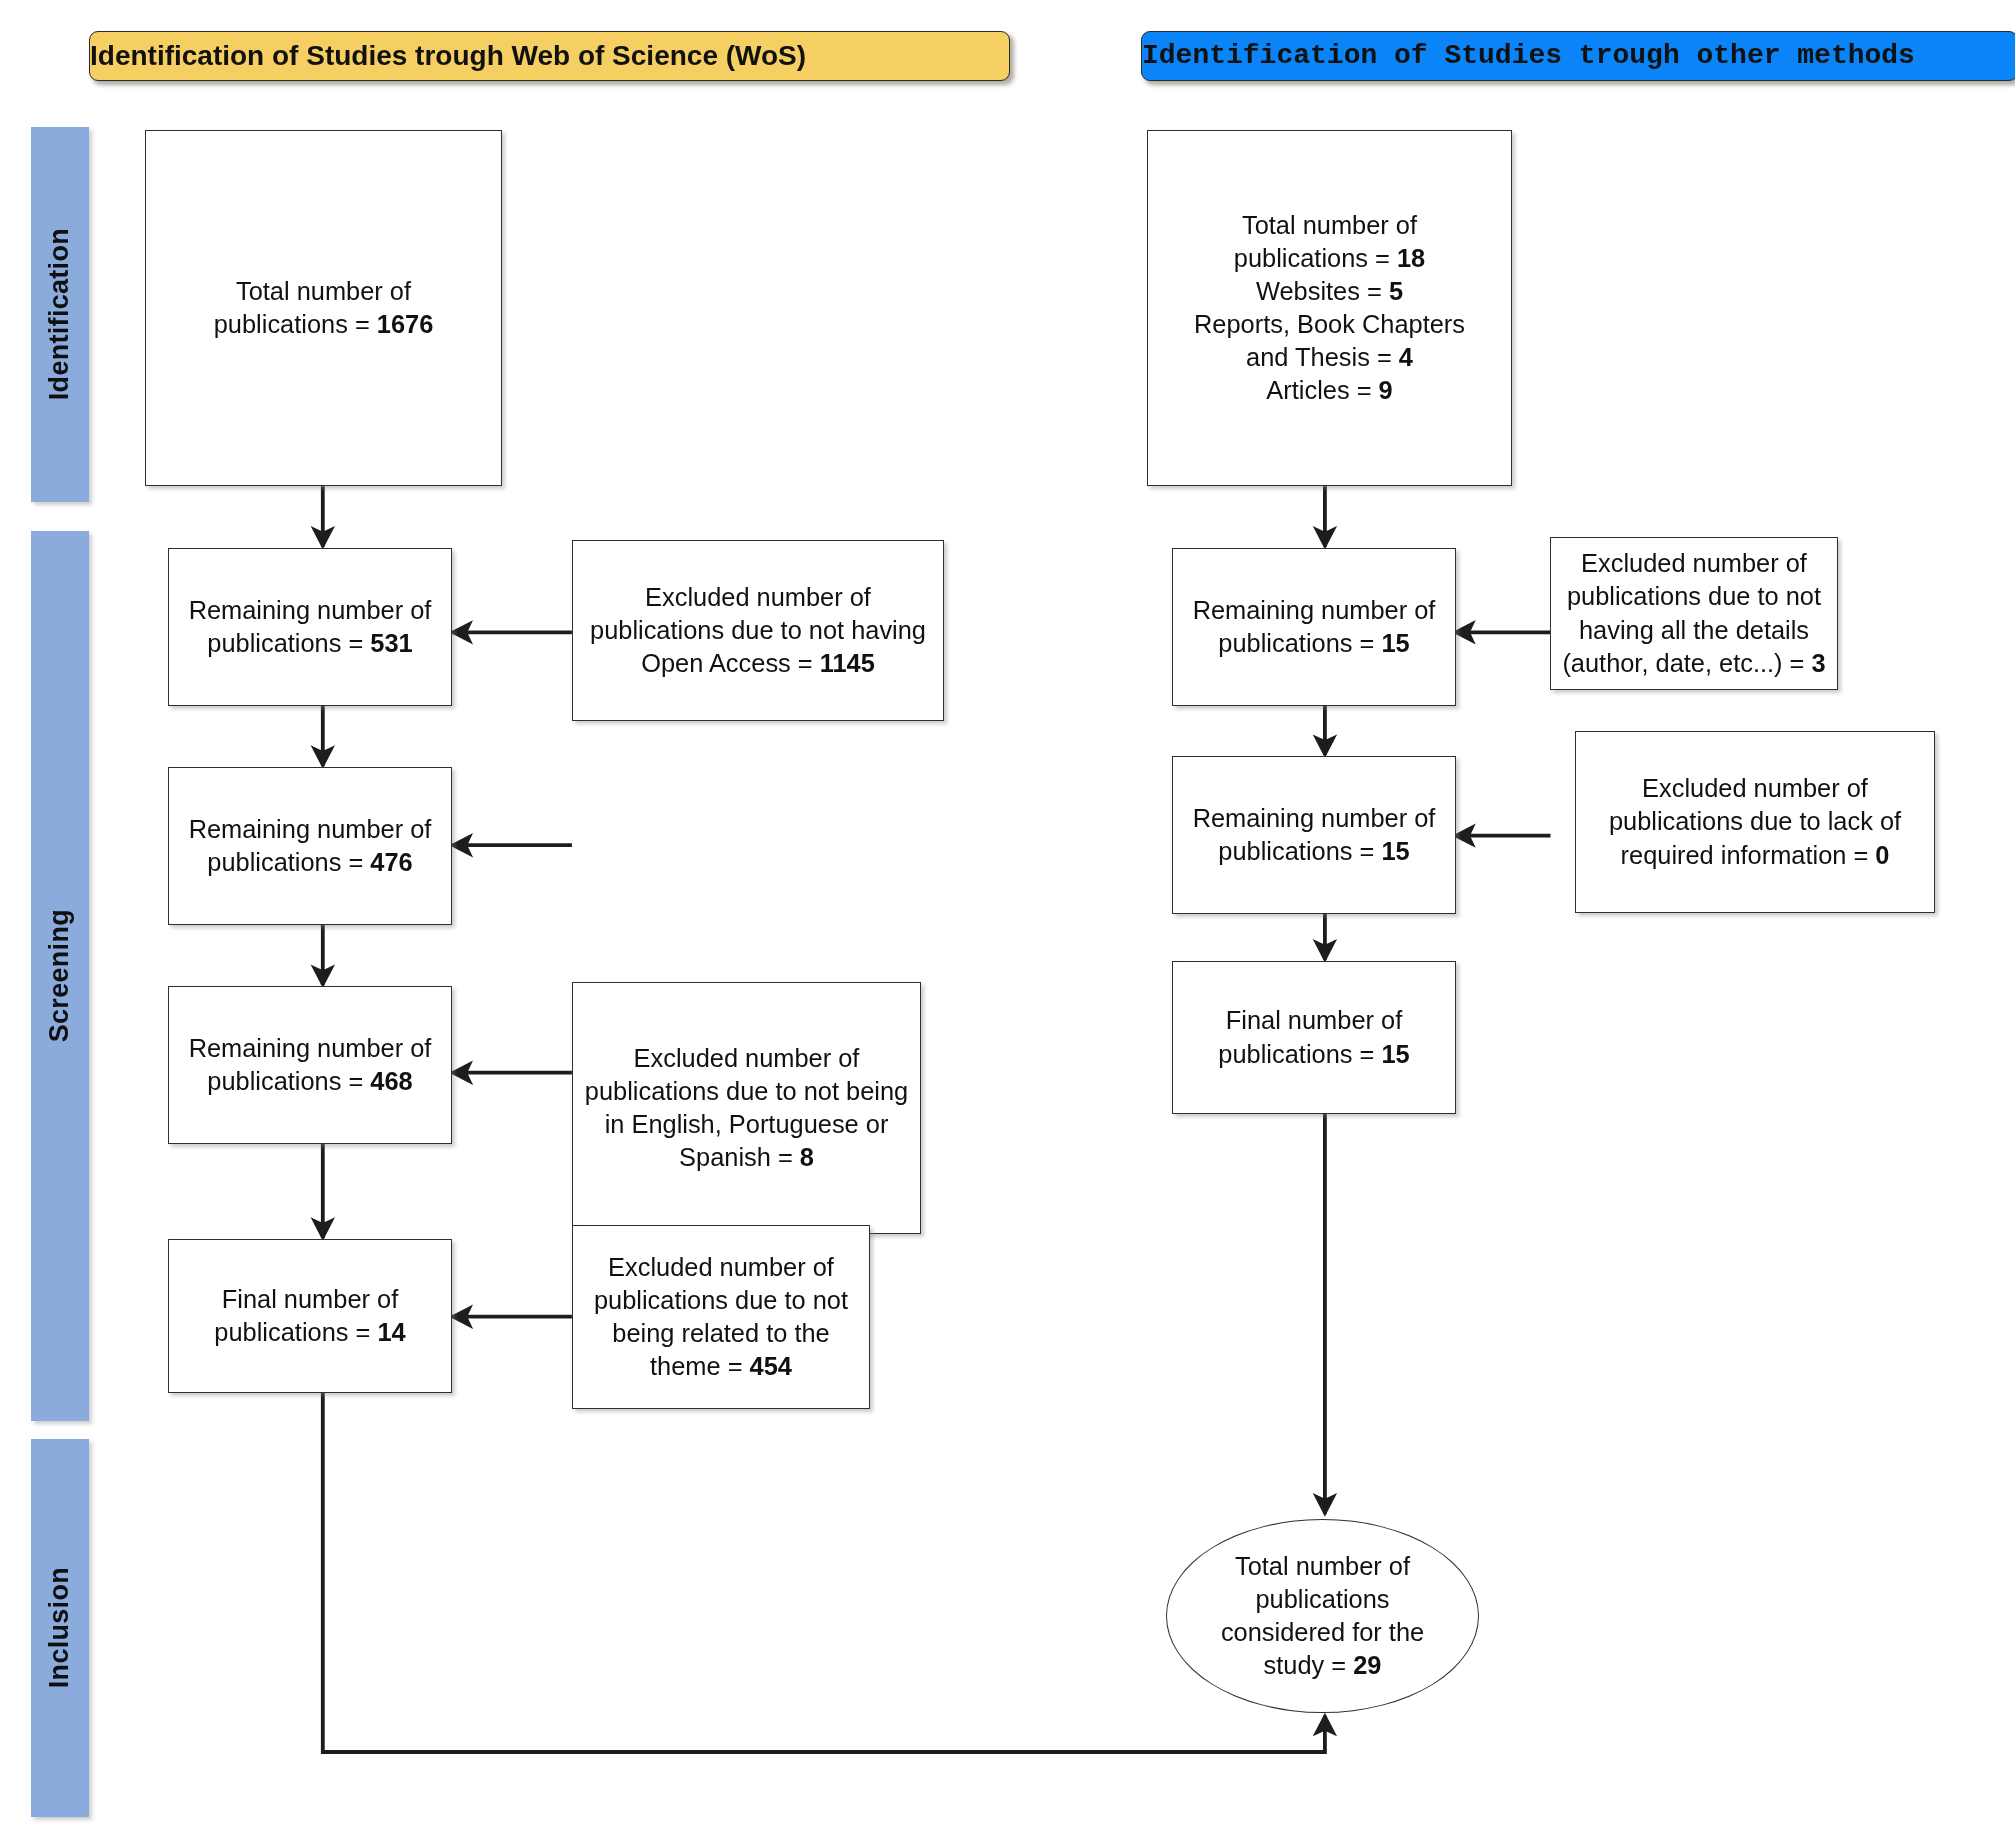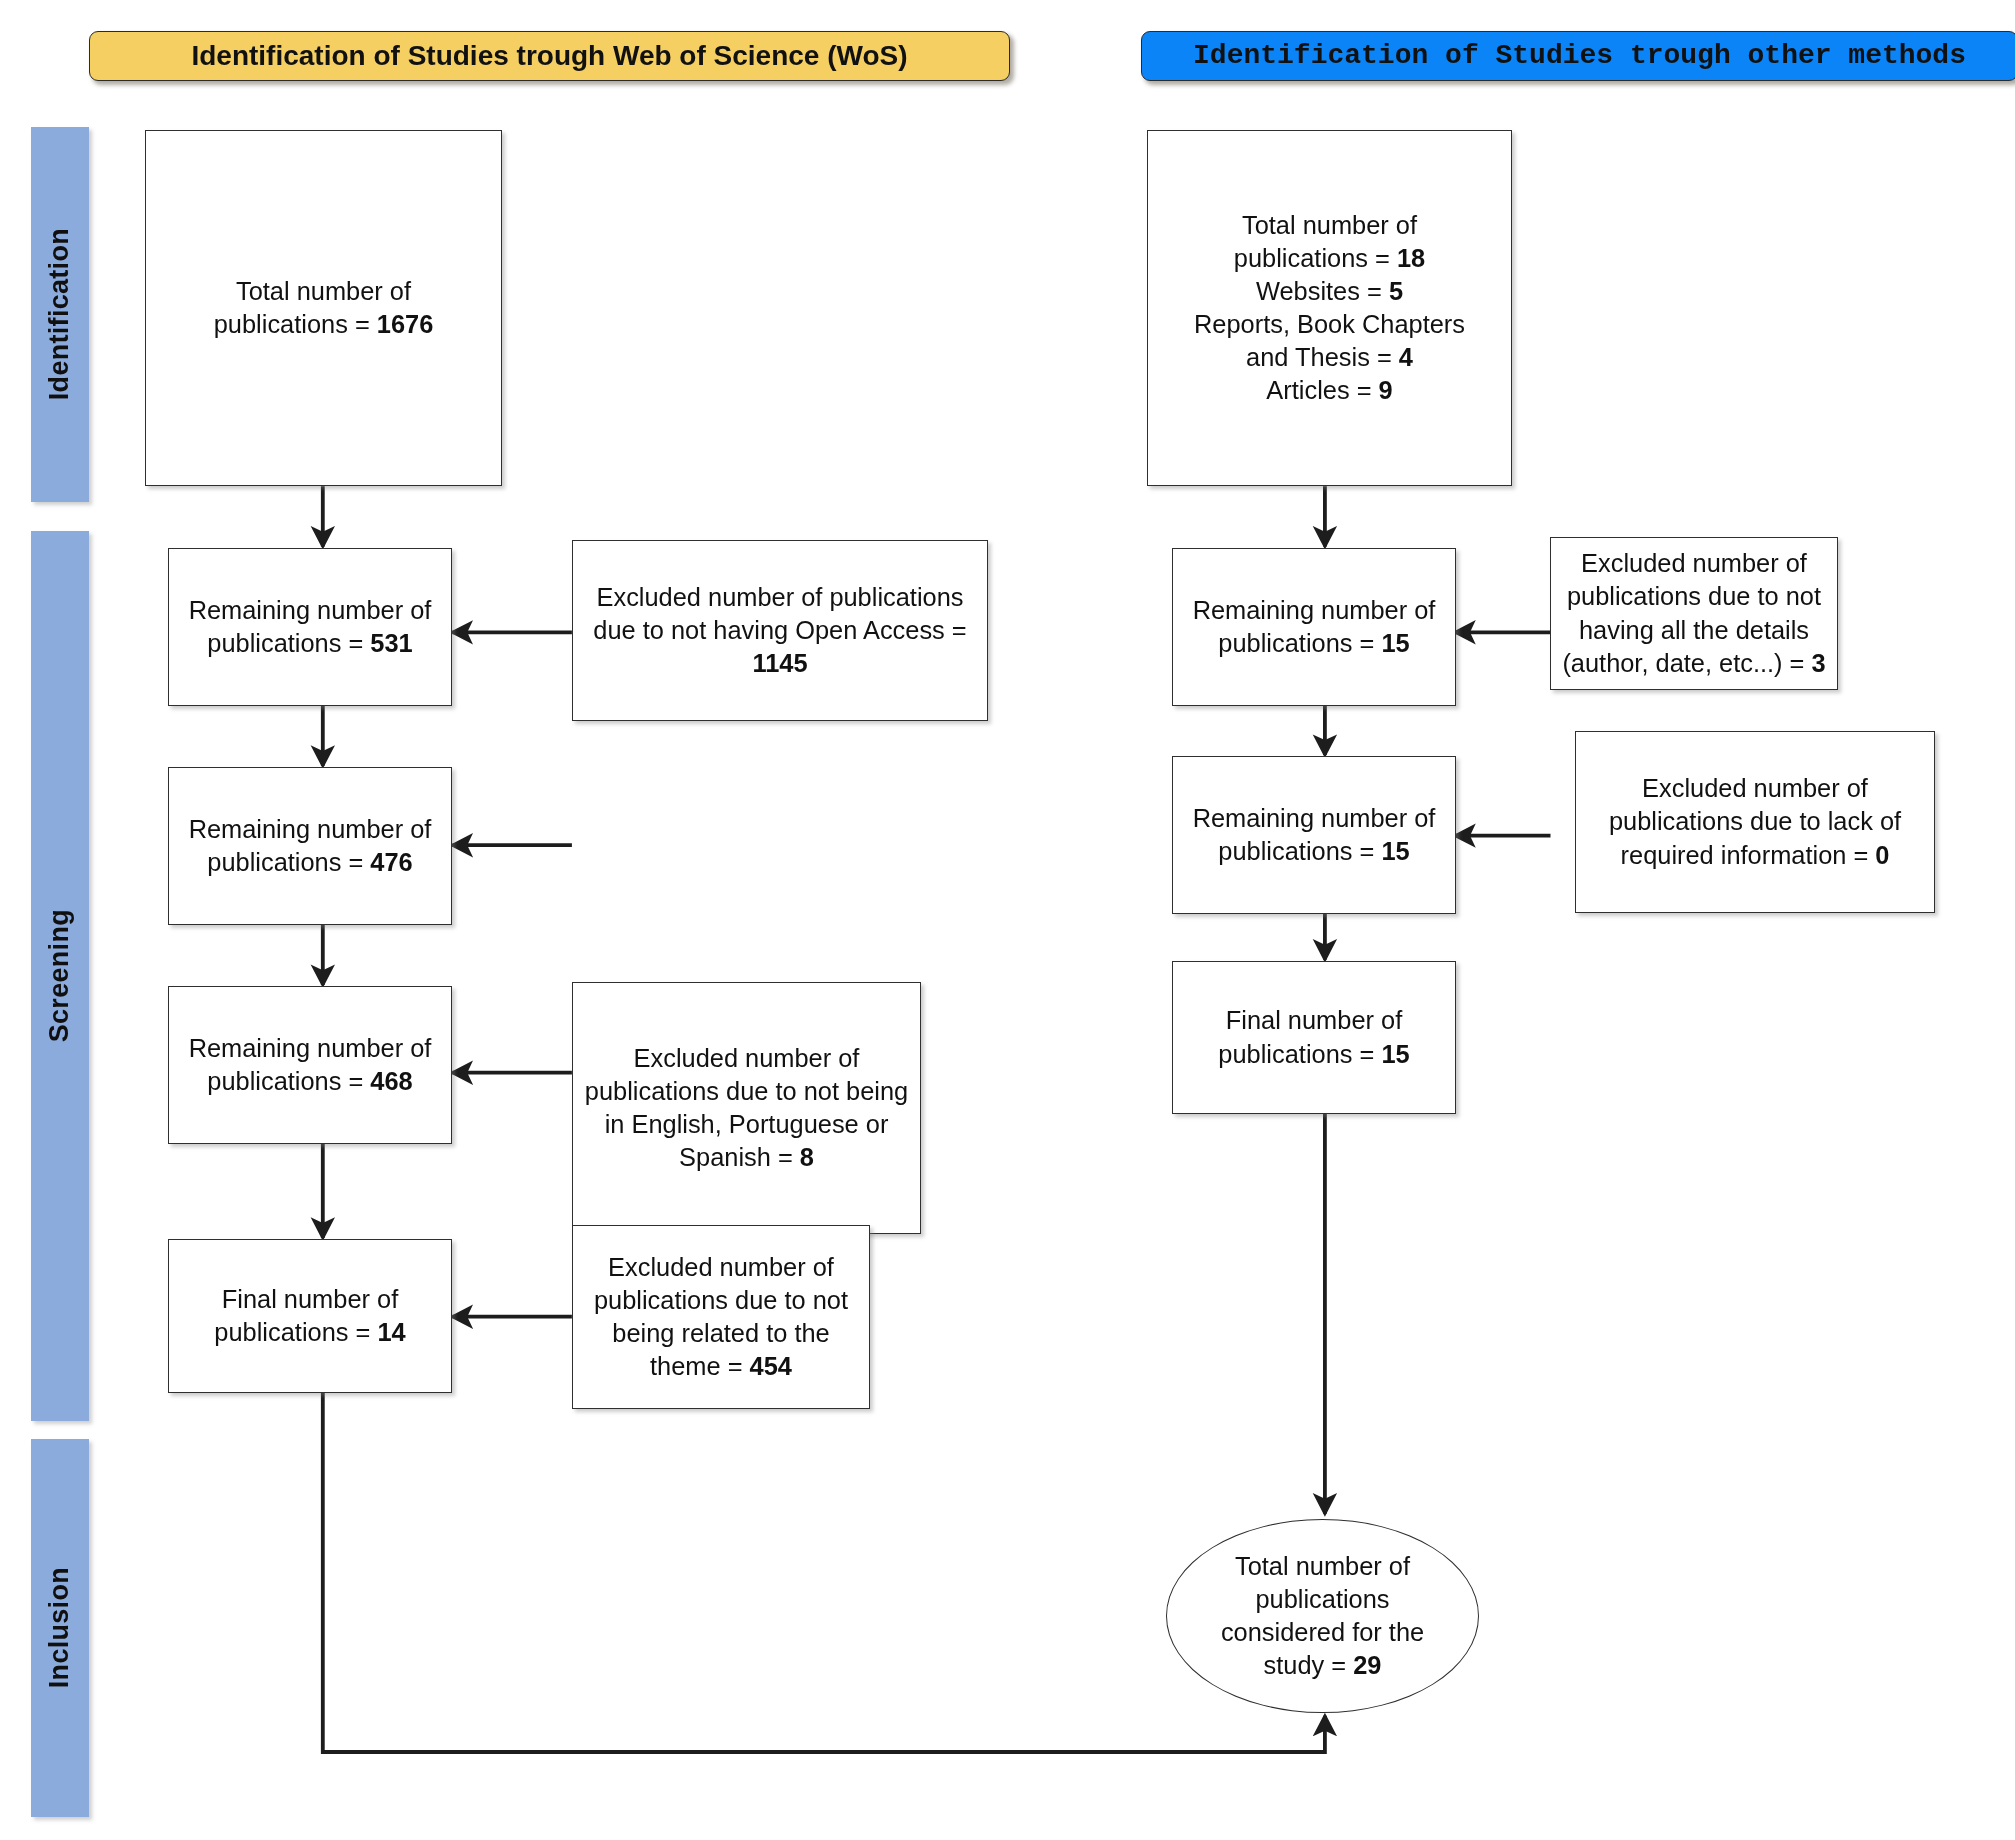--- a/index.html
+++ b/index.html
@@ -29,21 +29,21 @@
   }
 
   
   .banner {
     position: absolute;
     box-sizing: border-box;
     border: 1.9px solid #2b2b2b;
     border-radius: 9px;
     display: flex;
     align-items: center;
-    justify-content: center;
+    justify-content: flex-start;
     font-weight: bold;
     font-size: 28px;
     color: #111111;
     letter-spacing: 0px;
     box-shadow: 3.8px 3.8px 4.4px rgba(80,70,55,0.45);
   }
   .banner.wos  { background: #f5cf62; }
   .banner.other{ background: #0a84f7; }
 
   
@@ -161,21 +161,21 @@
       <span>publications = </span><b>1676</b>
     </span>
   </div>
 
   <div class="node" style="left:168px; top:548px; width:284px; height:158px;">
     <span class="txt">
       <span>Remaining number of</span><br>
       <span>publications = </span><b>531</b>
     </span>
   </div>
-  <div class="node" style="left:572px; top:540px; width:416px; height:181px;">
+  <div class="node" style="left:572px; top:540px; width:372px; height:181px;">
     <span class="txt">
       <span>Excluded number of publications due to not having Open Access = </span><b>1145</b>
     </span>
   </div>
 
   <div class="node" style="left:168px; top:767px; width:284px; height:158px;">
     <span class="txt">
       <span>Remaining number of</span><br>
       <span>publications = </span><b>476</b>
     </span>

